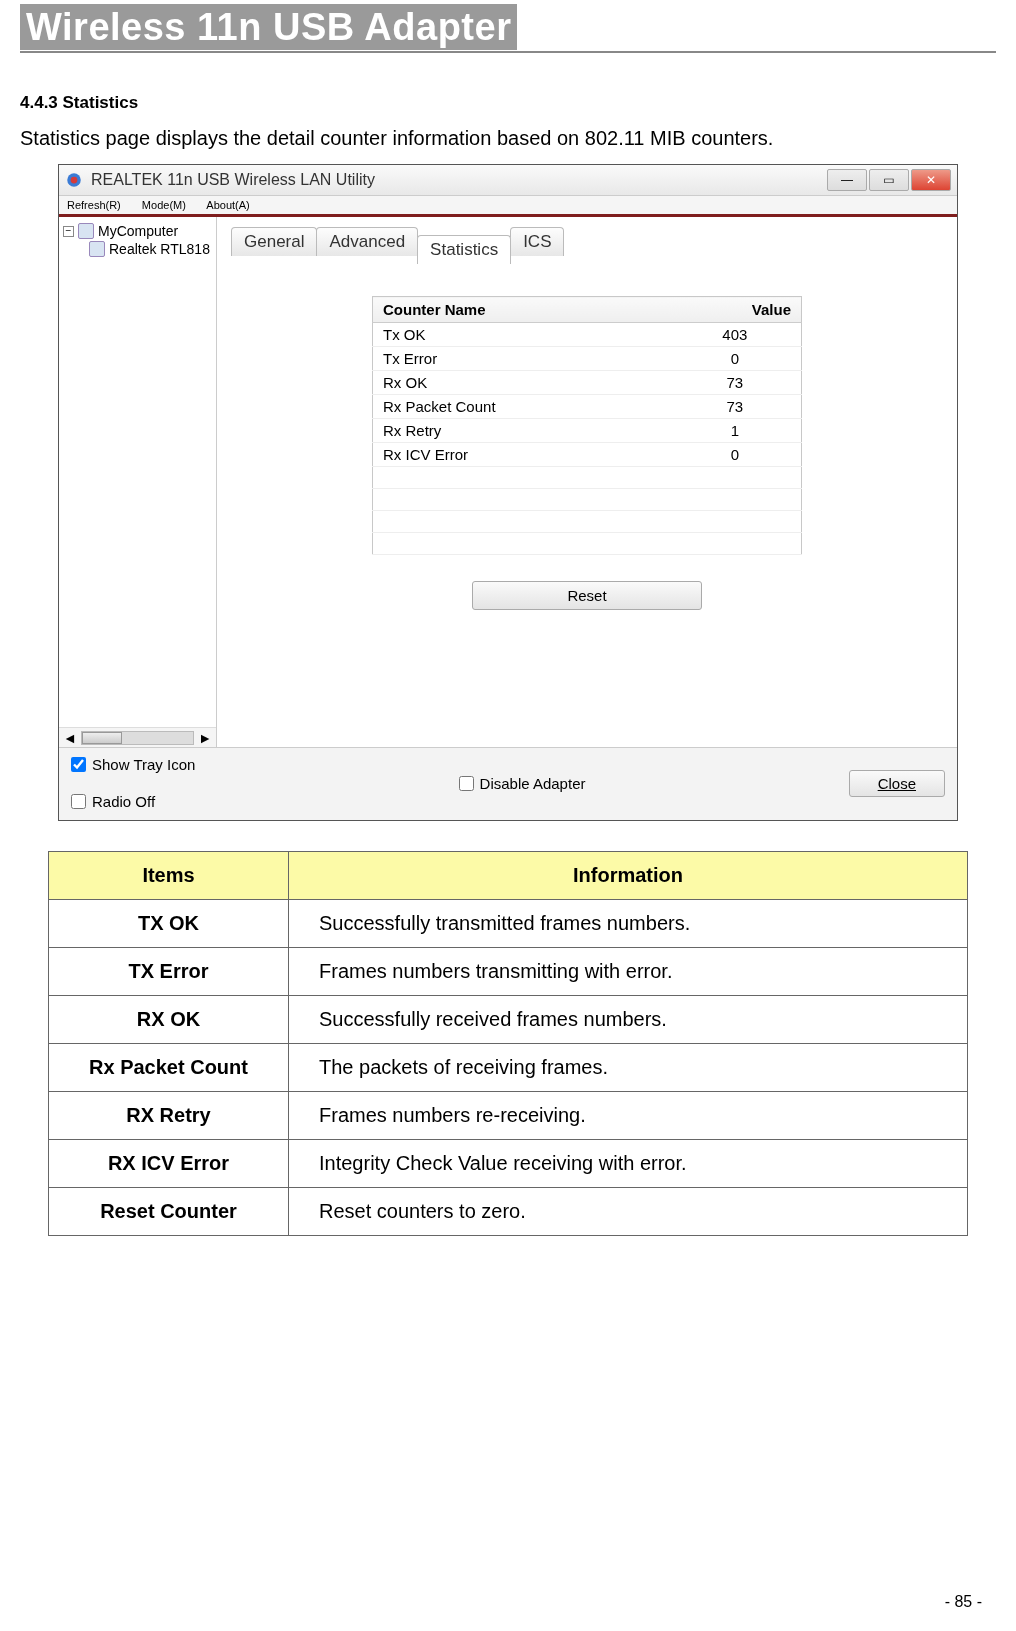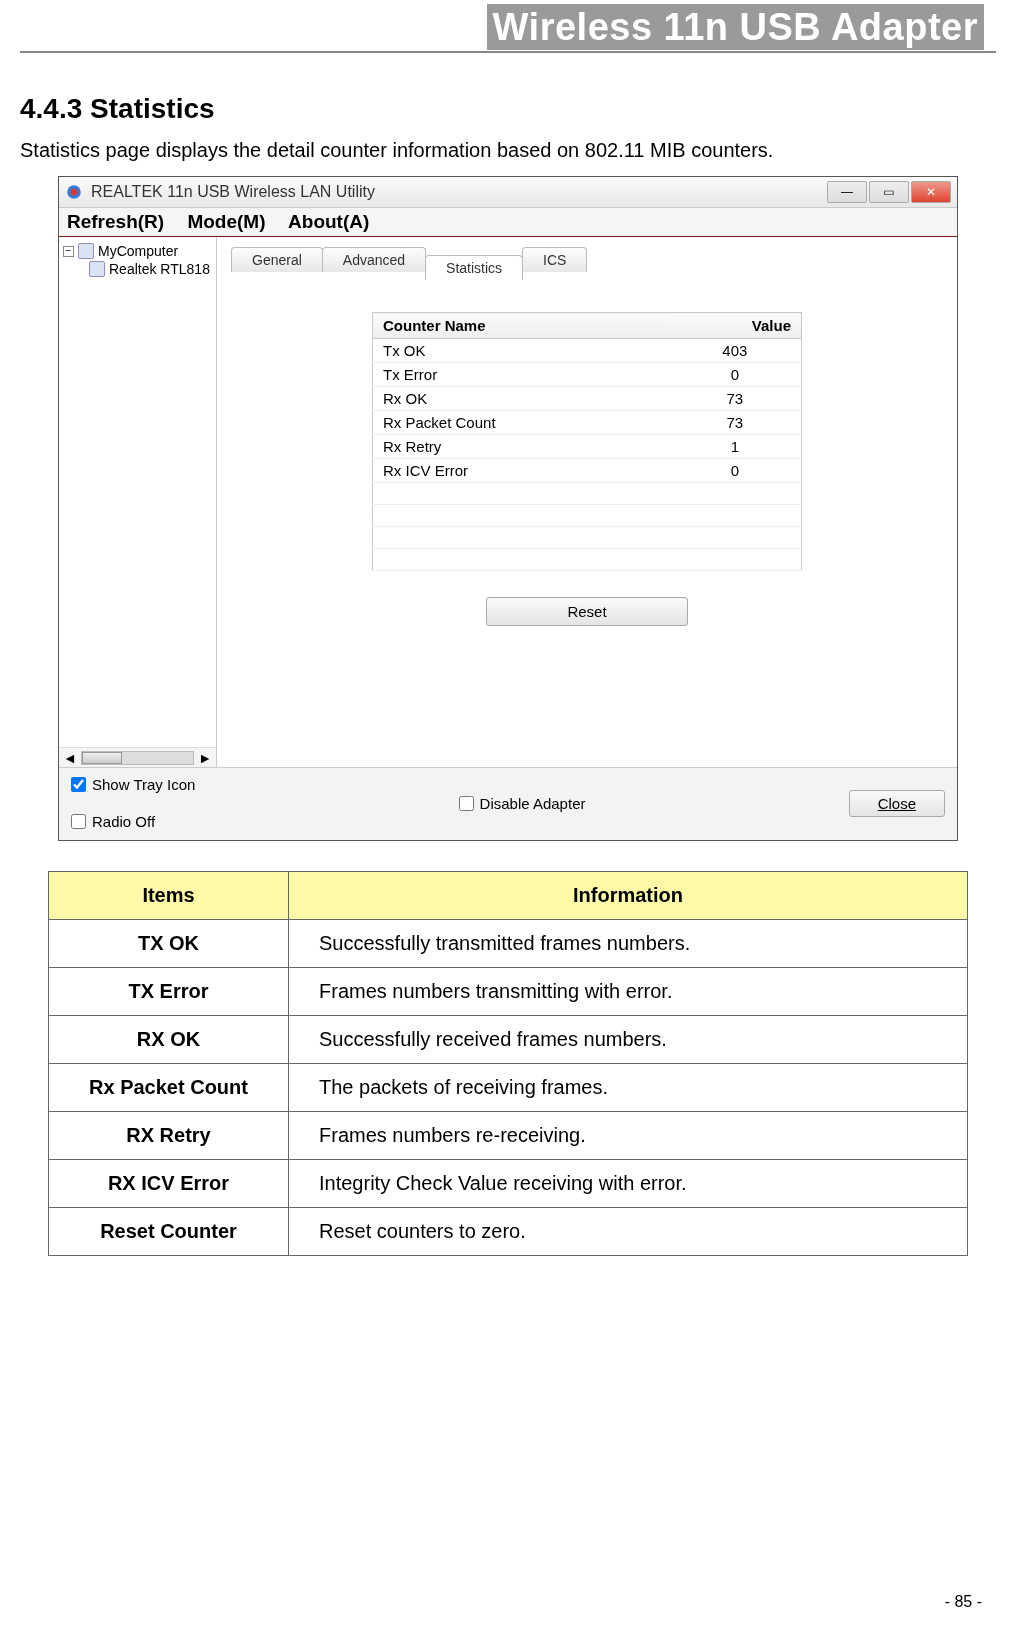--- a/index.html
+++ b/index.html
@@ -11,32 +11,31 @@
     position: relative;
     min-height: 1631px;
   }
   .page {
     padding: 0 20px 40px 20px;
   }
   .header-band {
     border-bottom: 2px solid #888;
     padding: 6px 12px 2px 0;
     margin-bottom: 40px;
-    text-align: right;
   }
   .header-band span {
     background: #9a9a9a;
     color: #fff;
     font-size: 38px;
     font-weight: bold;
     padding: 2px 6px;
     letter-spacing: 0.5px;
   }
   .section-heading {
-    font-size: 28px;
+    font-size: 17px;
     font-weight: bold;
     margin-bottom: 14px;
   }
   .section-text {
     font-size: 20px;
     margin-bottom: 14px;
   }
   
   .app-window {
     width: 900px;
@@ -69,23 +68,22 @@
     background: linear-gradient(#eee,#ddd);
     border: 1px solid #aaa;
     border-radius: 2px;
     display: flex; align-items: center; justify-content: center;
     font-size: 12px;
   }
   .win-btn.close { background: linear-gradient(#e98,#d43); color: #fff; }
   .menu-bar {
     background: #f5f5f5;
     padding: 3px 8px;
-    border-bottom: 1px solid #7f1d1d;
-    font-size: 19px;
-    font-weight: bold;
+    border-bottom: 3px solid #7f1d1d;
+    font-size: 11px;
   }
   .menu-item { margin-right: 18px; }
   .body-split {
     display: flex;
     height: 530px;
     background: #fff;
   }
   .tree-pane {
     width: 158px;
     border-right: 1px solid #ccc;
@@ -109,22 +107,22 @@
     flex: 1;
     padding: 10px 14px;
     position: relative;
   }
   .tabs-row { display: flex; align-items: flex-end; margin-bottom: 30px; }
   .tab {
     border: 1px solid #bbb;
     border-bottom: none;
     border-radius: 4px 4px 0 0;
     background: linear-gradient(#fdfdfd,#e7e7e7);
-    padding: 4px 20px;
-    font-size: 14px;
+    padding: 4px 12px;
+    font-size: 17px;
     margin-right: -1px;
     color: #333;
   }
   .tab.active {
     background: #fff;
     position: relative;
     top: 8px;
   }
   .data-table-outer {
     width: 430px;
@@ -146,21 +144,21 @@
   }
   .data-table th:last-child { text-align: right; }
   .data-table td {
     padding: 3px 10px;
     border-bottom: 1px solid #eee;
   }
   .data-table td:last-child { text-align: center; }
   .data-table tr.empty td { height: 22px; }
   .reset-row { text-align: center; margin-top: 26px; margin-bottom: 20px;}
   .reset-btn {
-    width: 202px;
+    width: 230px;
     padding: 5px 0;
     background: linear-gradient(#fafafa,#e4e4e4);
     border: 1px solid #aaa;
     border-radius: 3px;
     font-size: 15px;
   }
   .tree-scroll {
     position: absolute;
     bottom: 0; left: 0; right: 0;
     height: 20px;

